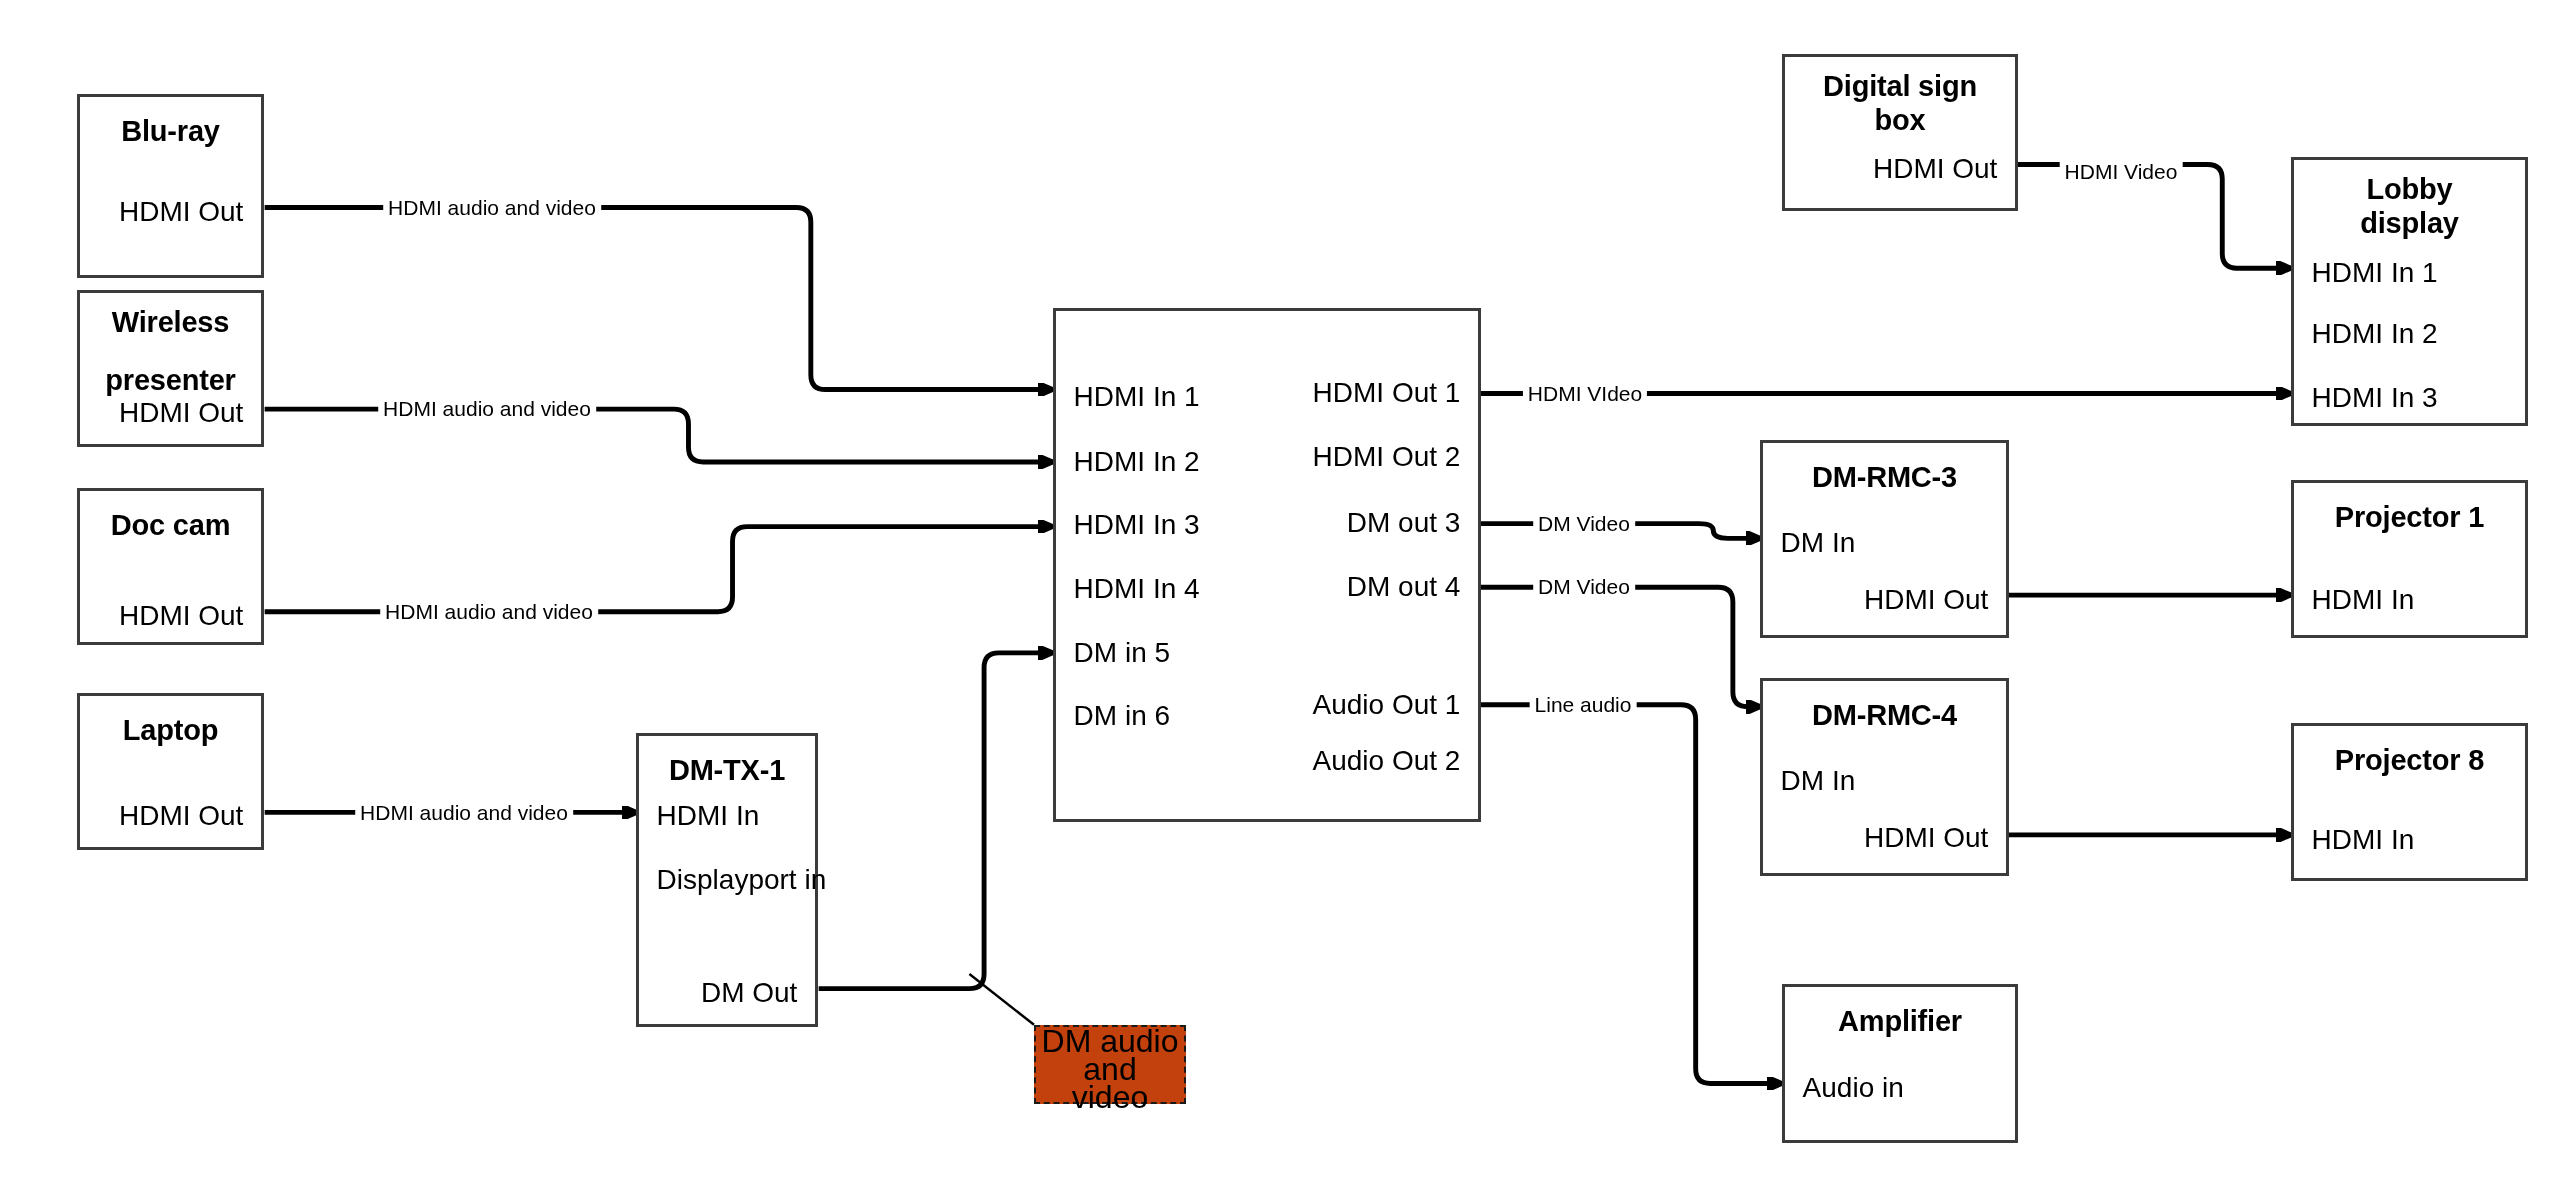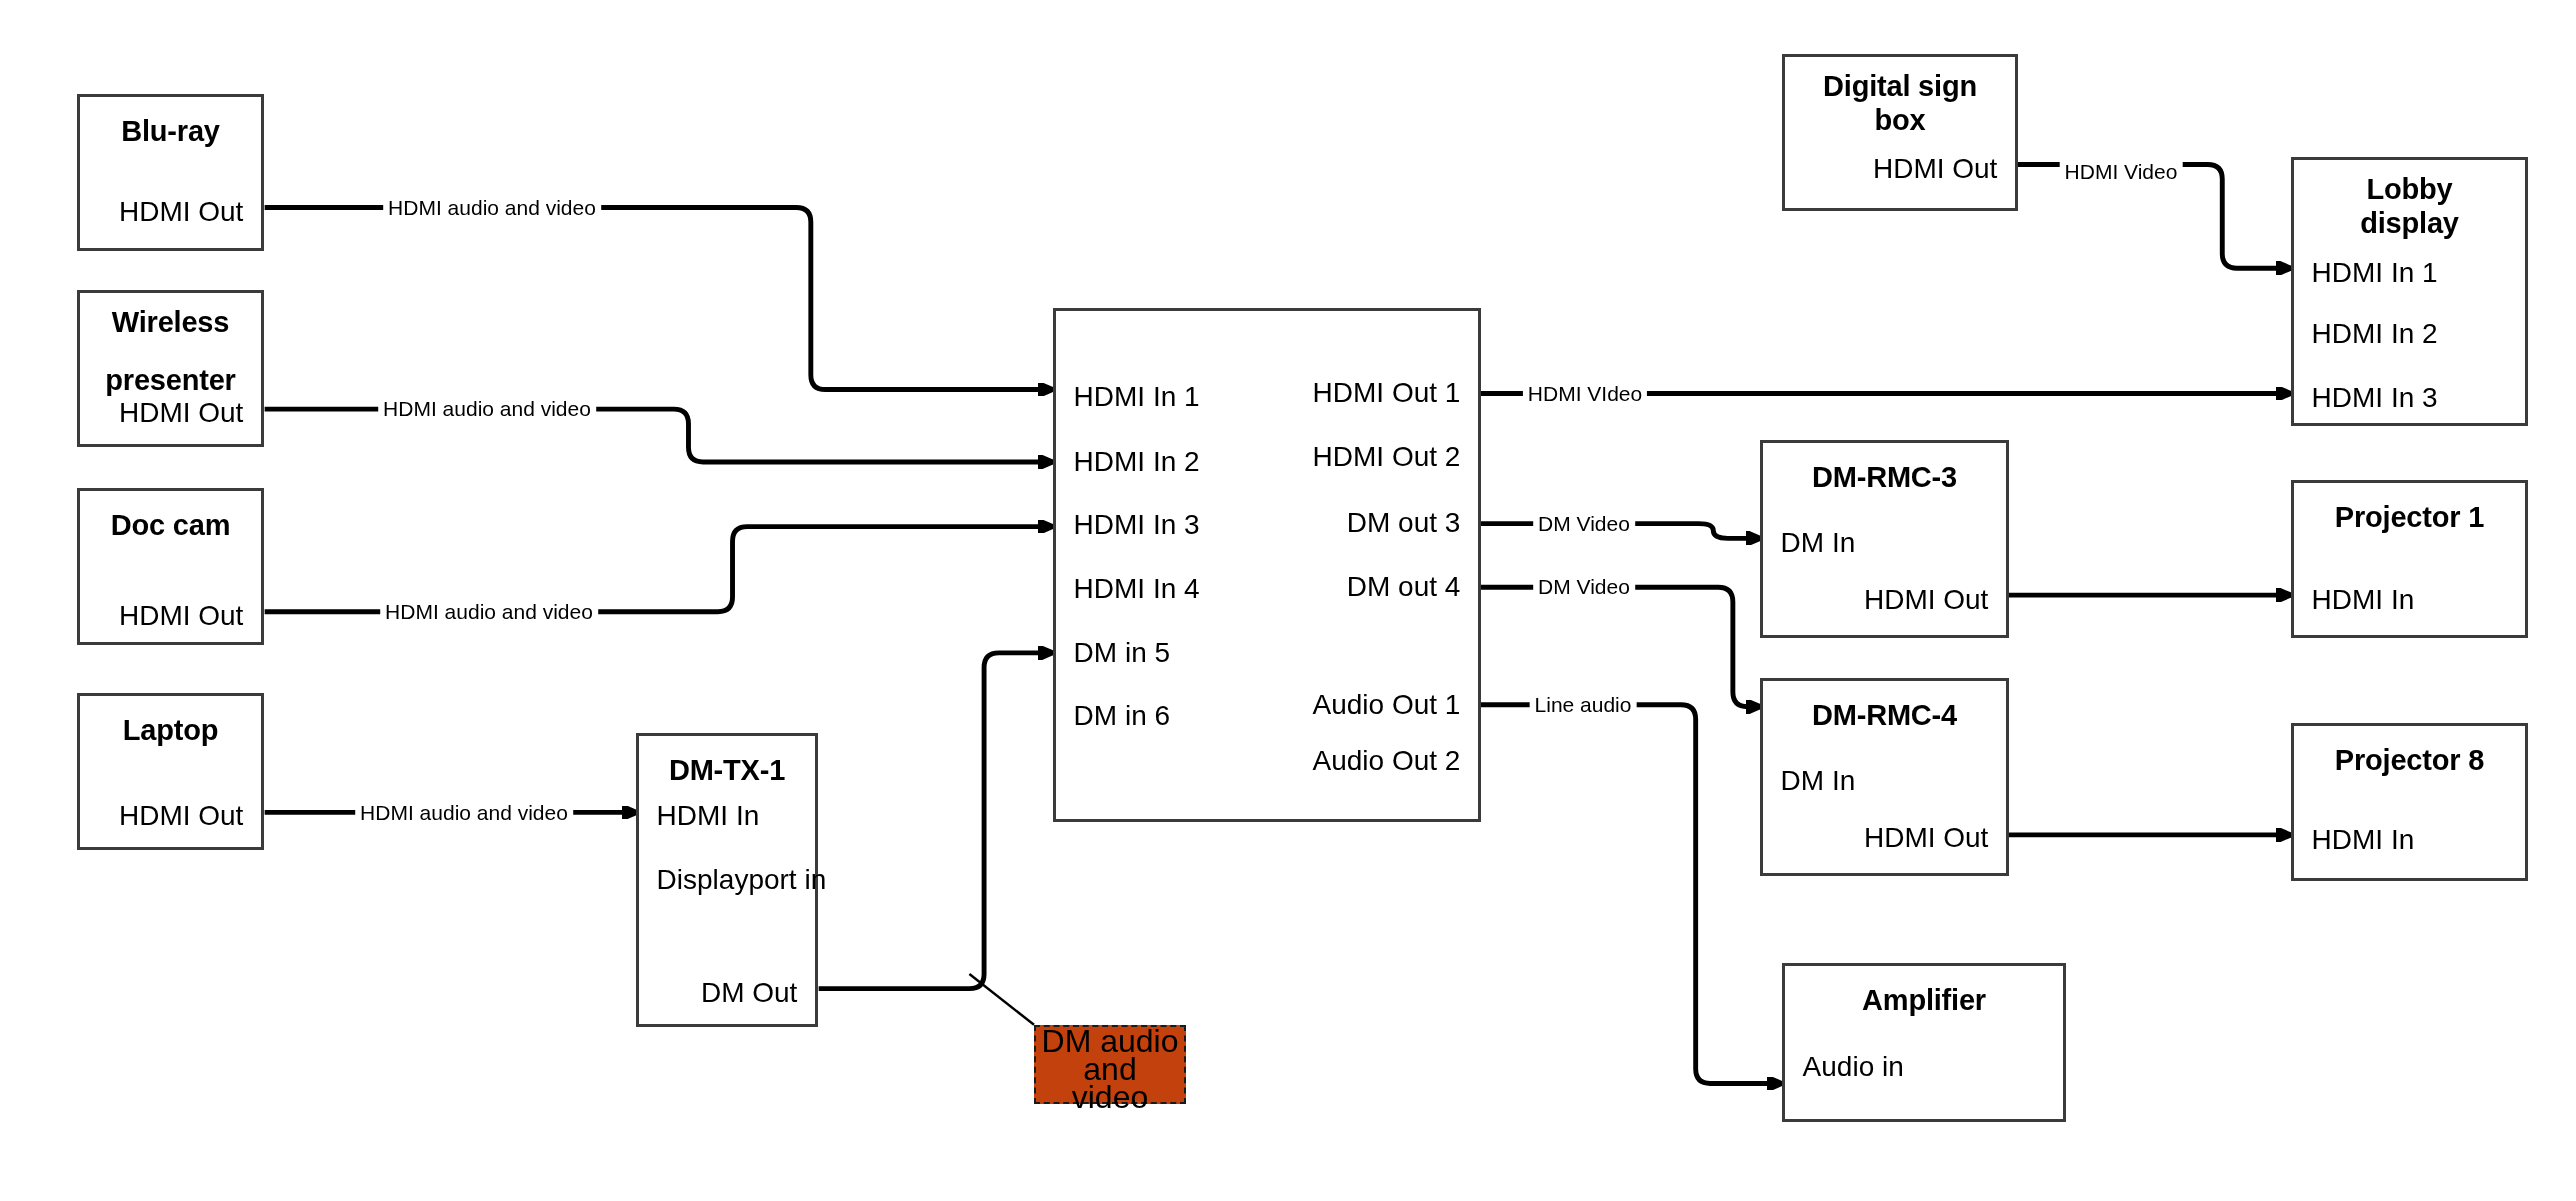--- a/index.html
+++ b/index.html
@@ -124,21 +124,21 @@
   <span class="edge-label" style="left:492px;top:208px;">HDMI audio and video</span>
   <span class="edge-label" style="left:487px;top:409px;">HDMI audio and video</span>
   <span class="edge-label" style="left:489px;top:612px;">HDMI audio and video</span>
   <span class="edge-label" style="left:464px;top:813px;">HDMI audio and video</span>
   <span class="edge-label" style="left:1585px;top:394px;">HDMI VIdeo</span>
   <span class="edge-label" style="left:2121px;top:172px;">HDMI Video</span>
   <span class="edge-label" style="left:1584px;top:524px;">DM Video</span>
   <span class="edge-label" style="left:1584px;top:587px;">DM Video</span>
   <span class="edge-label" style="left:1583px;top:705px;">Line audio</span>
 
-  <div class="box" style="left:77px;top:94px;width:187px;height:157px;">
+  <div class="box" style="left:77px;top:94px;width:187px;height:184px;">
     <div class="box-title" style="top:16.6px;">Blu-ray</div>
     <div class="port r" style="top:114px;">HDMI Out</div>
   </div>
 
   <div class="box" style="left:77px;top:290px;width:187px;height:157px;">
     <div class="box-title" style="top:11.7px;">Wireless</div>
     <div class="box-title" style="top:46px;margin-top:24px;">presenter</div>
     <div class="port r" style="top:119px;">HDMI Out</div>
   </div>
 
@@ -203,21 +203,21 @@
   <div class="box" style="left:2291px;top:480px;width:237px;height:158px;">
     <div class="box-title" style="top:16.6px;">Projector 1</div>
     <div class="port l" style="top:116px;">HDMI In</div>
   </div>
 
   <div class="box" style="left:2291px;top:723px;width:237px;height:158px;">
     <div class="box-title" style="top:16.6px;">Projector 8</div>
     <div class="port l" style="top:113px;">HDMI In</div>
   </div>
 
-  <div class="box" style="left:1782px;top:963px;width:284px;height:159px;">
+  <div class="box" style="left:1782px;top:984px;width:236px;height:159px;">
     <div class="box-title" style="top:16.6px;">Amplifier</div>
     <div class="port l" style="top:100px;">Audio in</div>
   </div>
 
   <div class="callout" style="left:1034px;top:1025px;width:152px;height:79px;">
     <div>
       <div>DM audio and</div>
       <div>video</div>
     </div>
   </div>

